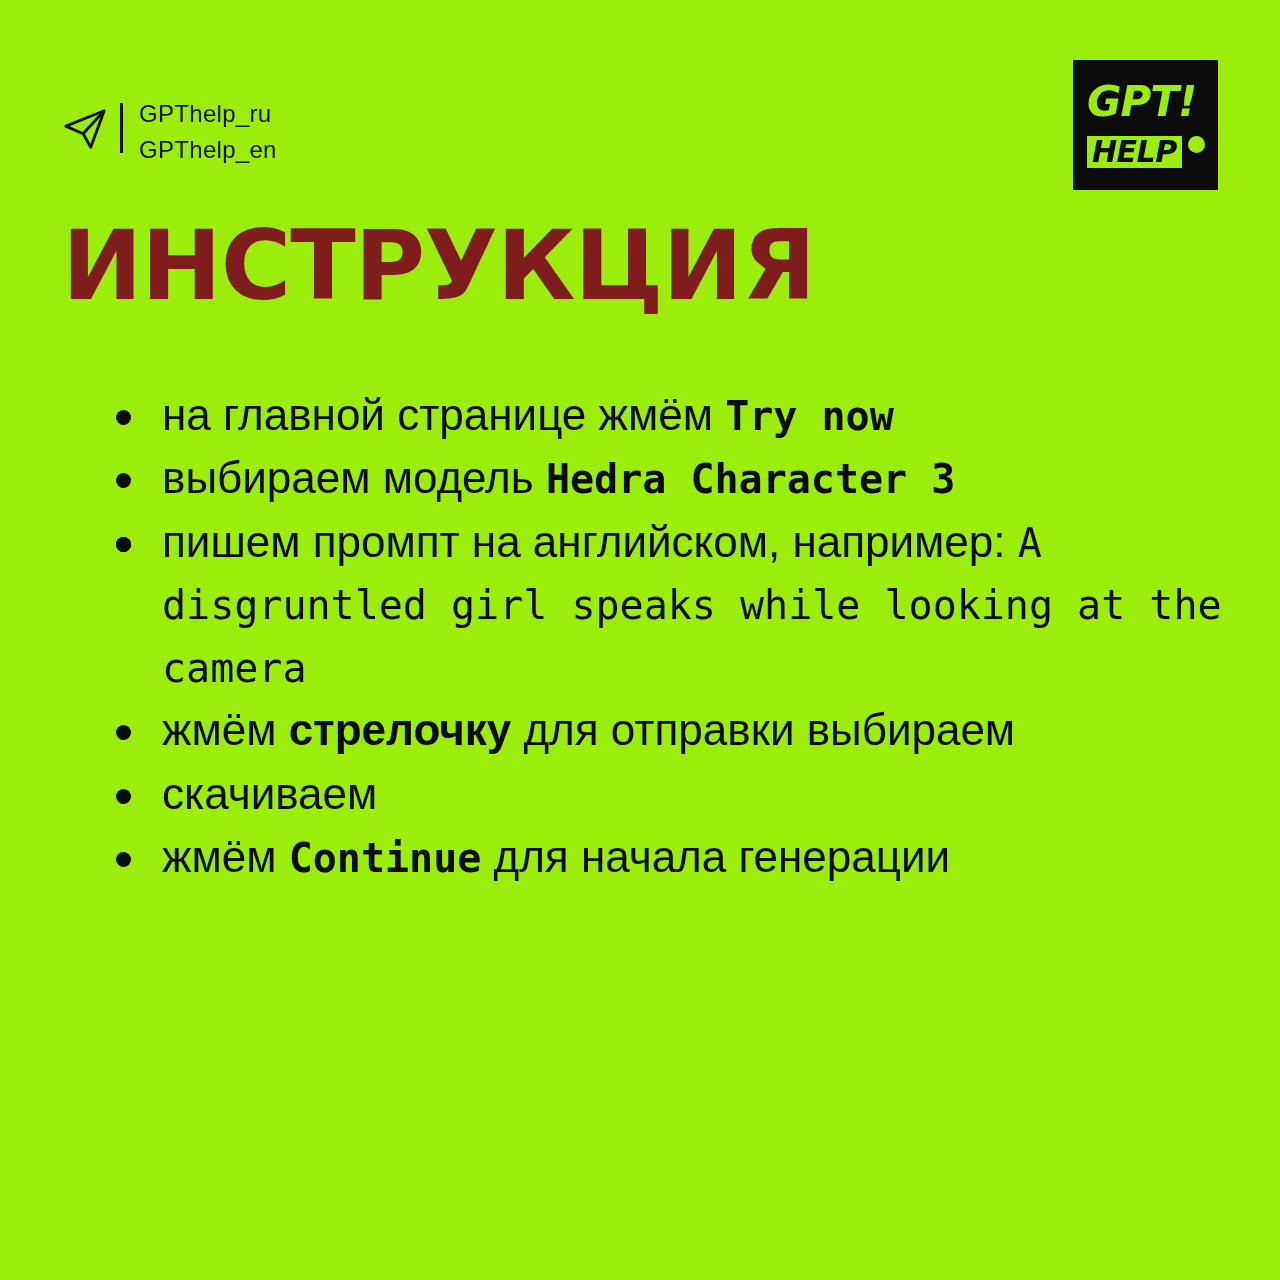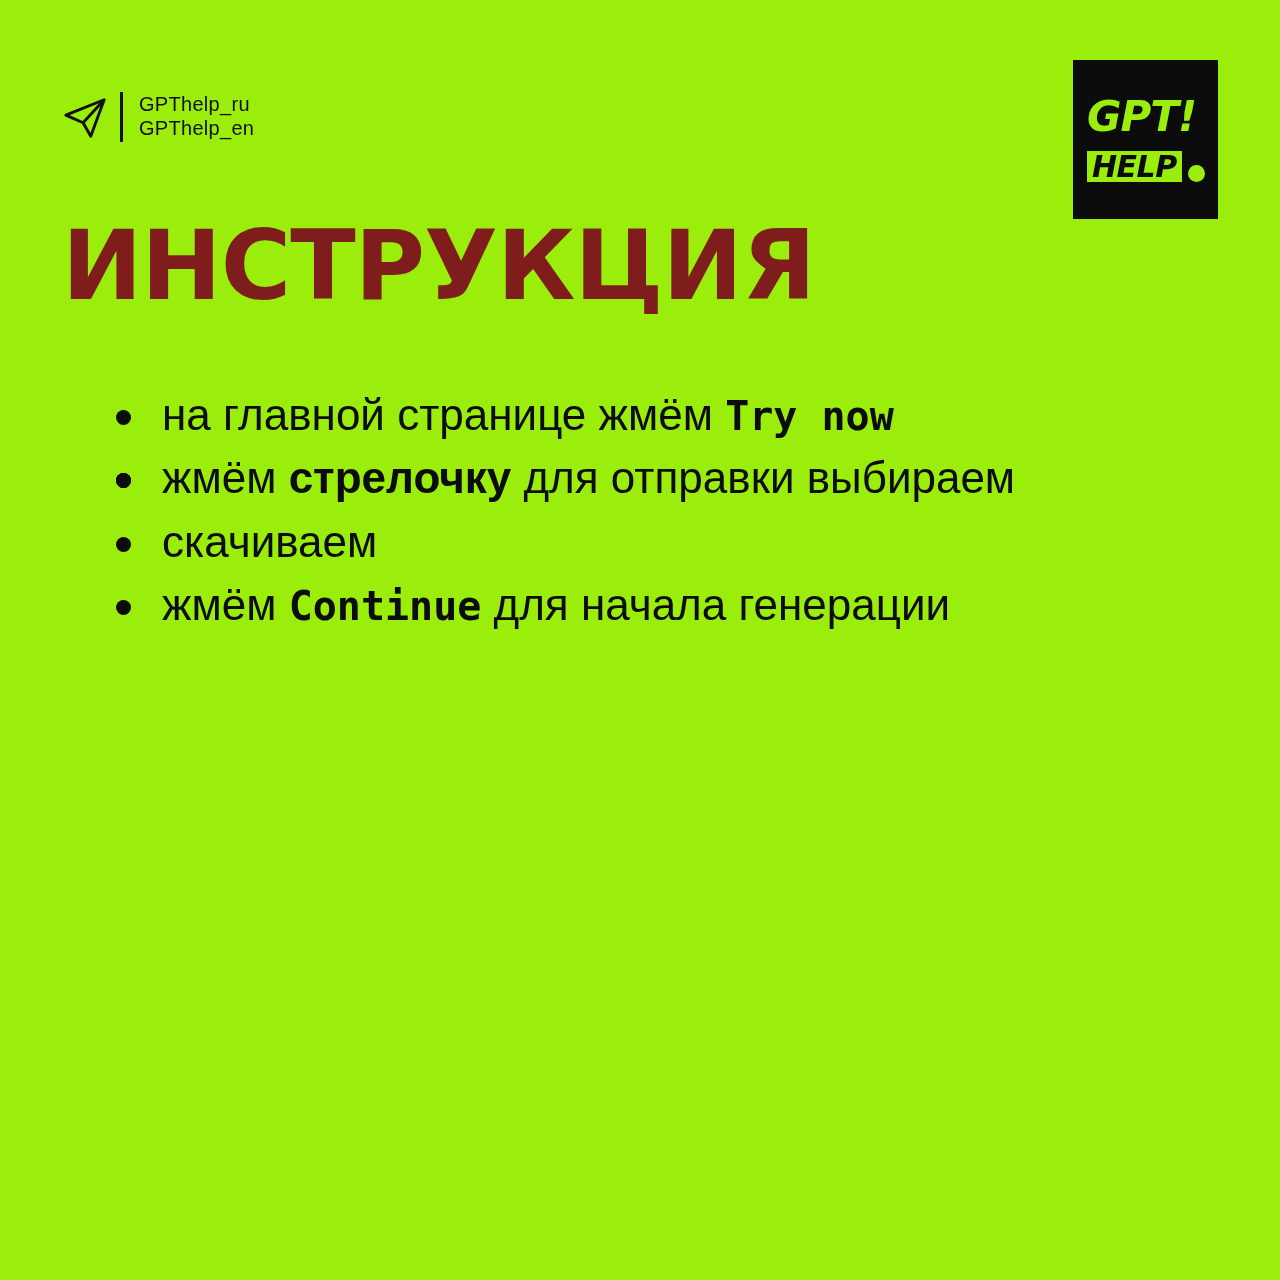--- a/index.html
+++ b/index.html
@@ -44,53 +44,54 @@
     margin-left: 2px;
     margin-right: 6px;
   }
   .tg-handles {
     display: flex;
     flex-direction: column;
     justify-content: center;
     line-height: 1.18;
   }
   .tg-handles span {
-    font-size: 20px;
+    font-size: 24px;
     letter-spacing: 0.3px;
     color: #111;
     font-family: "Liberation Sans", sans-serif;
     font-weight: 400;
+    margin-top: 8px;
   }
 
   .logo-box {
     position: absolute;
     right: 62px;
     top: 60px;
     width: 145px;
-    height: 159px;
+    height: 130px;
     background: #0C0C0C;
     display: flex;
     flex-direction: column;
     align-items: flex-start;
     justify-content: center;
     padding-left: 14px;
     box-sizing: border-box;
   }
   .logo-line1 {
     color: #9BEE0C;
     font-size: 42px;
     font-weight: bold;
     font-family: "DejaVu Sans", sans-serif;
     letter-spacing: -1px;
     line-height: 0.95;
     font-style: italic;
   }
   .logo-line2 {
     display: flex;
-    align-items: flex-end;
+    align-items: flex-start;
     gap: 6px;
     margin-top: 14px;
   }
   .logo-line2 .helptxt {
     background: #9BEE0C;
     color: #0C0C0C;
     font-size: 30px;
     font-weight: bold;
     font-family: "DejaVu Sans", sans-serif;
     font-style: italic;
@@ -187,18 +188,20 @@
       <span class="logo-dot"></span>
     </span>
   </div>
 
 </div>
 
 <div class="title">ИНСТРУКЦИЯ</div>
 
 <ul class="list" id="instruction-list">
     <li><span class="bullet"></span><span>на главной странице жмём </span><span class="mono-bold">Try now</span></li>
+    <li><span class="bullet"></span><span>выбираем модель </span><span class="mono-bold">Hedra Character 3</span></li>
     <li><span class="bullet"></span></li>
     <li><span class="bullet"></span></li>
+    <li><span class="bullet"></span><span>пишем промпт на английском, например: </span><span class="mono">A disgruntled girl speaks while looking at the camera</span></li>
     <li><span class="bullet"></span><span>жмём </span><span class="bold">стрелочку</span><span> для отправки выбираем</span></li>
     <li><span class="bullet"></span><span>скачиваем</span></li>
     <li><span class="bullet"></span><span>жмём </span><span class="mono-bold">Continue</span><span> для начала генерации</span></li>
   </ul>
 
 </body></html>

